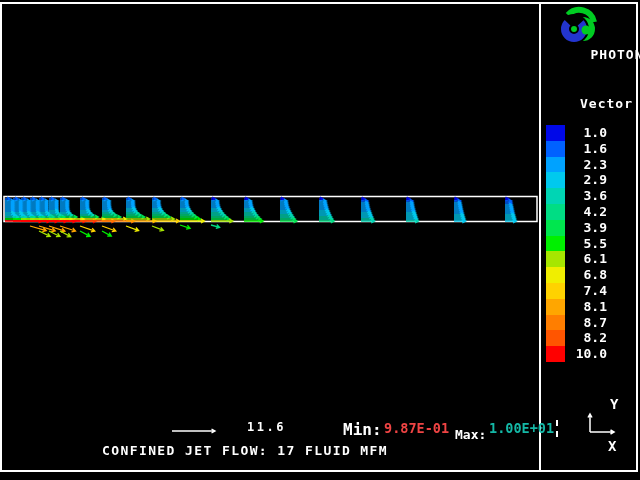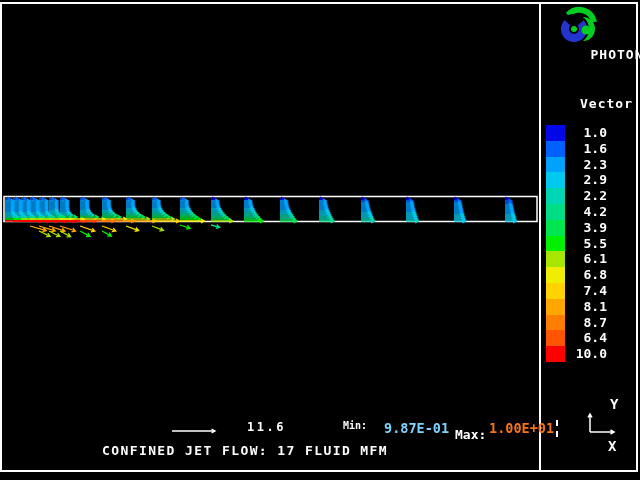--- a/index.html
+++ b/index.html
@@ -3,21 +3,21 @@
 <meta charset="utf-8">
 <style>
   html,body{margin:0;padding:0;background:#000;}
   #screen{position:relative;width:640px;height:480px;background:#000;overflow:hidden;
           font-family:"DejaVu Sans Mono","Liberation Mono",monospace;font-weight:bold;color:#fff;}
   #frame{position:absolute;left:0;top:2px;width:638px;height:470px;border:2px solid #fff;box-sizing:border-box;}
   #divider{position:absolute;left:539px;top:2px;width:2px;height:470px;background:#fff;}
   #gfx{position:absolute;left:0;top:0;}
   .txt{position:absolute;white-space:pre;padding-left:28px;}
   #ref-label{left:219px;top:420px;font-size:12px;letter-spacing:2.5px;}
-  #min-label{left:315px;top:420px;font-size:10px;}
+  #min-label{left:315px;top:420px;font-size:16px;}
   #min-value{left:356px;top:420px;font-size:13.5px;}
   #max-label{left:427px;top:420px;font-size:13px;margin-top:7px;}
   #max-value{left:461px;top:420px;font-size:13.5px;}
   #plot-title{left:74px;top:443px;font-size:13px;letter-spacing:1.4px;}
   #photon-label{left:540px;top:47px;width:98px;text-align:center;font-size:13px;letter-spacing:1px;}
   #legend-title{left:552px;top:96px;font-size:13px;letter-spacing:1px;}
   #colorscale{position:absolute;left:546px;top:125px;}
   .cs-row{display:flex;align-items:center;height:15.8px;}
   .cs-swatch{width:19px;height:15.8px;flex:none;}
   .cs-label{width:42px;text-align:right;font-size:13px;line-height:15.8px;}
@@ -304,23 +304,23 @@
       <circle cx="574" cy="29" r="9" fill="none" stroke="#2335cf" stroke-width="8" stroke-dasharray="42 14.5" stroke-dashoffset="7"></circle>
       <circle cx="586" cy="30" r="4.5" fill="#00cc22"></circle>
     </g>
   </svg>
 
   <div id="frame"></div>
   <div id="divider"></div>
 
   <div class="txt" id="ref-label">11.6</div>
   <div class="txt" id="min-label">Min:</div>
-  <div class="txt" id="min-value" style="color: #7dd3fc;">9.87E-01</div>
+  <div class="txt" id="min-value" style="color: #ef4444;">9.87E-01</div>
   <div class="txt" id="max-label">Max:</div>
-  <div class="txt" id="max-value" style="color: #f97316; text-align: center;">1.00E+01</div>
+  <div class="txt" id="max-value" style="color: #14b8a6; text-align: center;">1.00E+01</div>
   <div class="txt" id="plot-title">CONFINED JET FLOW: 17 FLUID MFM</div>
 
   <div class="txt" id="photon-label">PHOTON</div>
   <div class="txt" id="legend-title">Vector</div>
   <div id="colorscale">
       <div class="cs-row">
         <div class="cs-swatch" style="background: rgb(0, 8, 232);"></div>
         <div class="cs-label">1.0</div>
       </div>
       <div class="cs-row">
@@ -330,21 +330,21 @@
       <div class="cs-row">
         <div class="cs-swatch" style="background: rgb(0, 162, 255);"></div>
         <div class="cs-label">2.3</div>
       </div>
       <div class="cs-row">
         <div class="cs-swatch" style="background: rgb(0, 201, 238);"></div>
         <div class="cs-label">2.9</div>
       </div>
       <div class="cs-row">
         <div class="cs-swatch" style="background: rgb(0, 213, 180);"></div>
-        <div class="cs-label">2.2</div>
+        <div class="cs-label">3.6</div>
       </div>
       <div class="cs-row">
         <div class="cs-swatch" style="background: rgb(0, 221, 132);"></div>
         <div class="cs-label">4.2</div>
       </div>
       <div class="cs-row">
         <div class="cs-swatch" style="background: rgb(0, 230, 78);"></div>
         <div class="cs-label">3.9</div>
       </div>
       <div class="cs-row">
@@ -366,21 +366,21 @@
       <div class="cs-row">
         <div class="cs-swatch" style="background: rgb(255, 166, 0);"></div>
         <div class="cs-label">8.1</div>
       </div>
       <div class="cs-row">
         <div class="cs-swatch" style="background: rgb(255, 126, 0);"></div>
         <div class="cs-label">8.7</div>
       </div>
       <div class="cs-row">
         <div class="cs-swatch" style="background: rgb(255, 85, 0);"></div>
-        <div class="cs-label">6.4</div>
+        <div class="cs-label">8.2</div>
       </div>
       <div class="cs-row">
         <div class="cs-swatch" style="background: rgb(255, 0, 0);"></div>
         <div class="cs-label">10.0</div>
       </div>
     </div>
 
   <div class="txt" id="axis-y">Y</div>
   <div class="txt" id="axis-z">Z</div>
   <div class="txt" id="axis-x">X</div>

